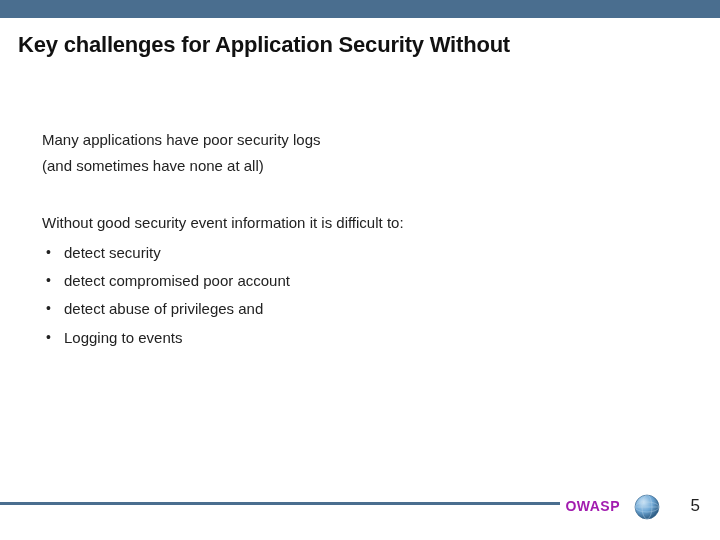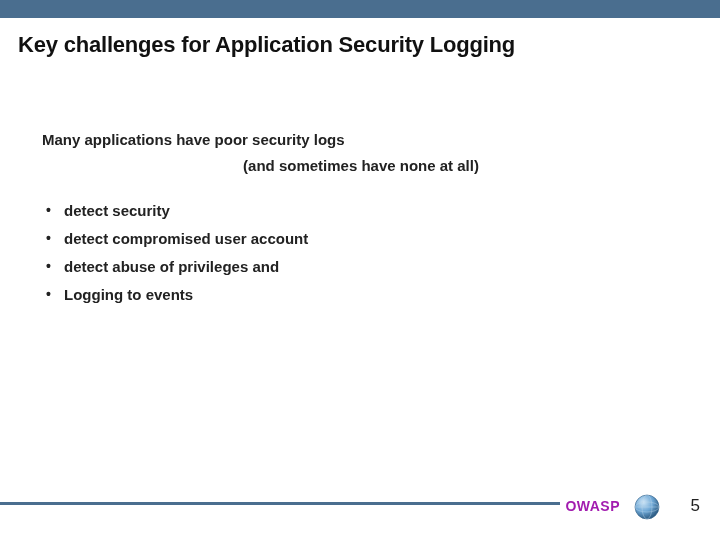--- a/index.html
+++ b/index.html
@@ -25,32 +25,30 @@
     font-weight: bold;
     color: #111;
     letter-spacing: -0.2px;
   }
   .content {
     position: absolute;
     top: 130px;
     left: 42px;
     right: 40px;
     color: #222;
-    font-weight: bold;
   }
   .para {
     font-size: 15px;
     line-height: 1.35;
     margin-bottom: 6px;
   }
   .sub {
     font-size: 15px;
     line-height: 1.35;
-    margin-bottom: 20px;
-    text-align: center;
+    margin-bottom: 36px;
   }
   .lead {
     font-size: 15px;
     line-height: 1.35;
     margin-bottom: 6px;
   }
   ul.bullets {
     list-style: none;
     padding-left: 0;
   }
@@ -98,28 +96,29 @@
     bottom: 24px;
     font-size: 17px;
     color: #222;
   }
 </style>
 </head>
 <body>
 
 <div class="top-bar"></div>
 
-<h1 class="title">Key challenges for Application Security Logging</h1>
+<h1 class="title">Key challenges for Application Security Without</h1>
 
 <div class="content">
   <p class="para">Many applications have poor security logs</p>
   <p class="sub">(and sometimes have none at all)</p>
+  <p class="lead">Without good security event information it is difficult to:</p>
   <ul class="bullets">
     <li>detect security</li>
-    <li>detect compromised user account</li>
+    <li>detect compromised poor account</li>
     <li>detect abuse of privileges and</li>
     <li>Logging to events</li>
   </ul>
 </div>
 
 <div class="footer-line"></div>
 
 <div class="brand">OWASP</div>
 
 <div class="globe">

